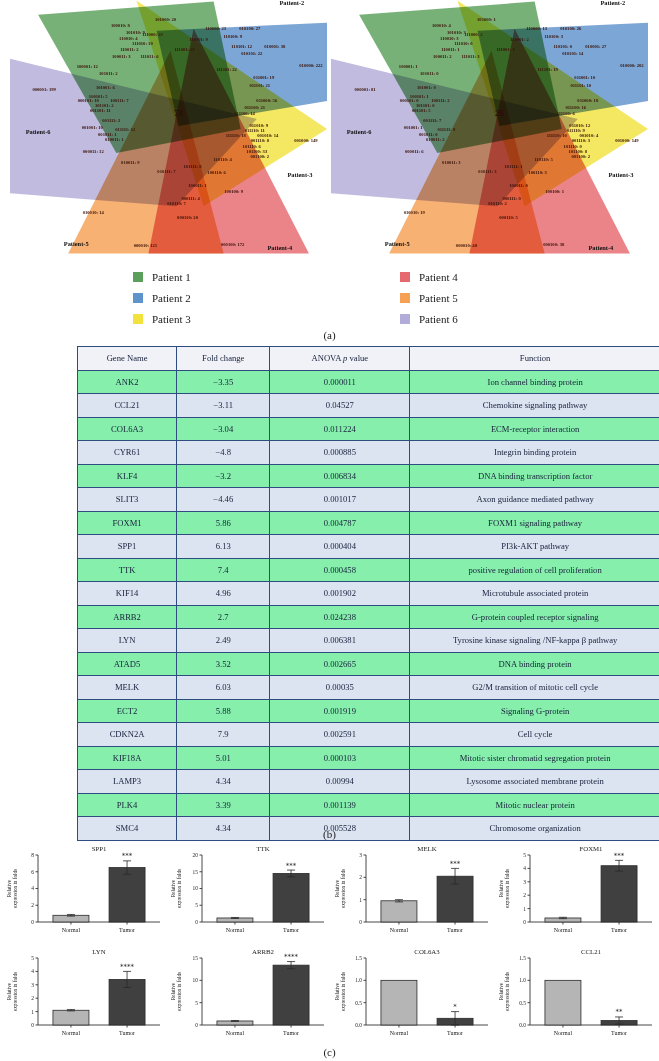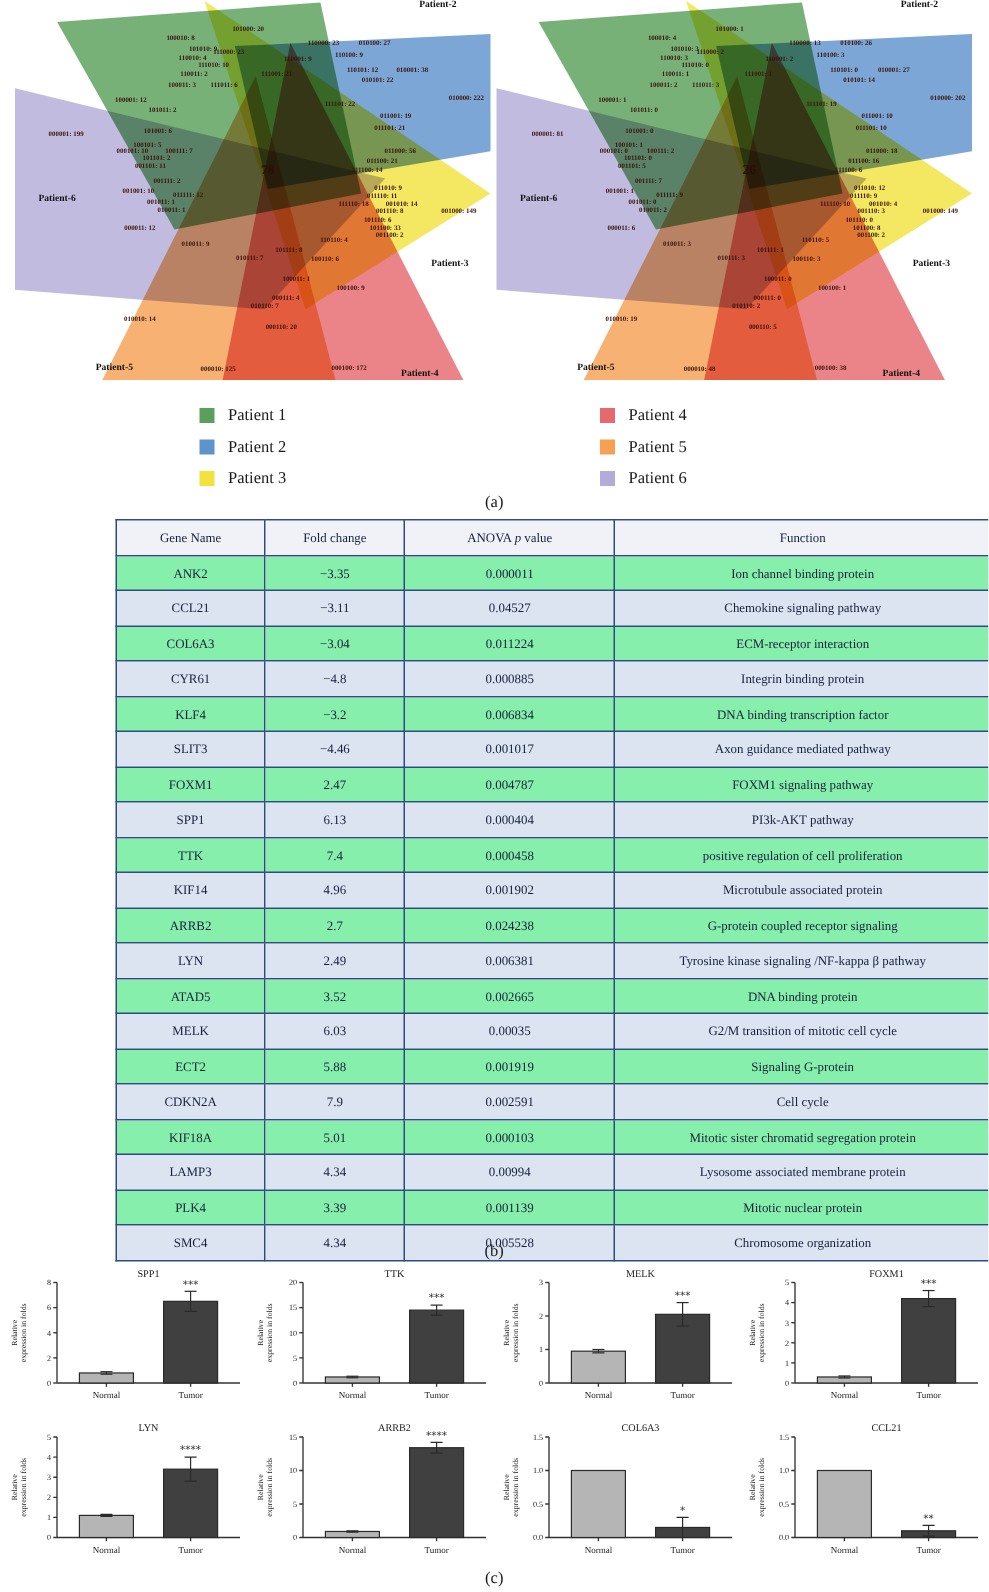--- a/index.html
+++ b/index.html
@@ -269,21 +269,21 @@
           <td>DNA binding transcription factor</td>
         </tr>
         <tr class="even">
           <td>SLIT3</td>
           <td>−4.46</td>
           <td>0.001017</td>
           <td>Axon guidance mediated pathway</td>
         </tr>
         <tr class="odd">
           <td>FOXM1</td>
-          <td>2.47</td>
+          <td>5.86</td>
           <td>0.004787</td>
           <td>FOXM1 signaling pathway</td>
         </tr>
         <tr class="even">
           <td>SPP1</td>
           <td>6.13</td>
           <td>0.000404</td>
           <td>PI3k-AKT pathway</td>
         </tr>
         <tr class="odd">

